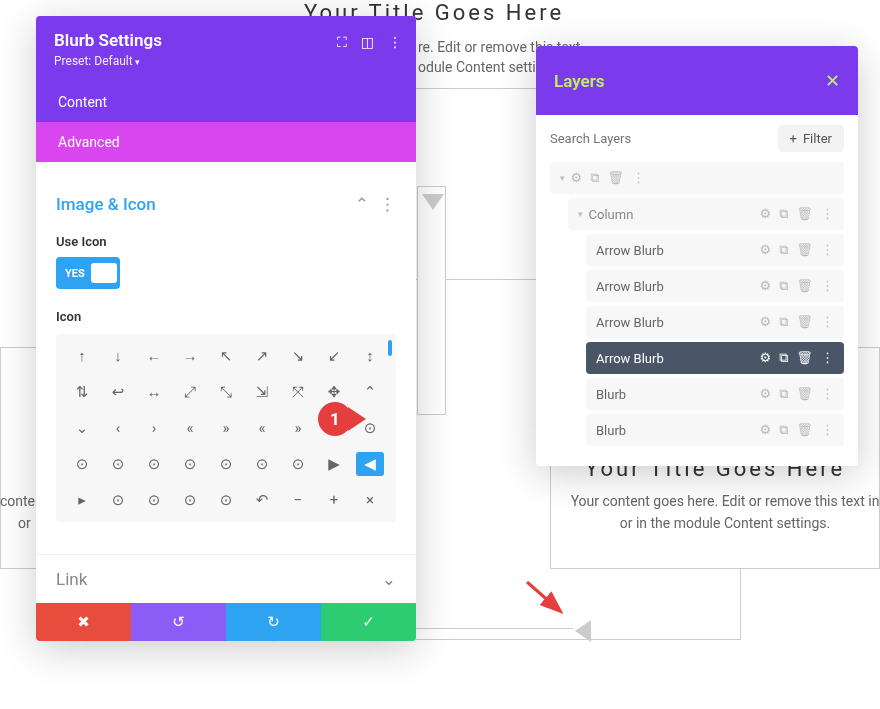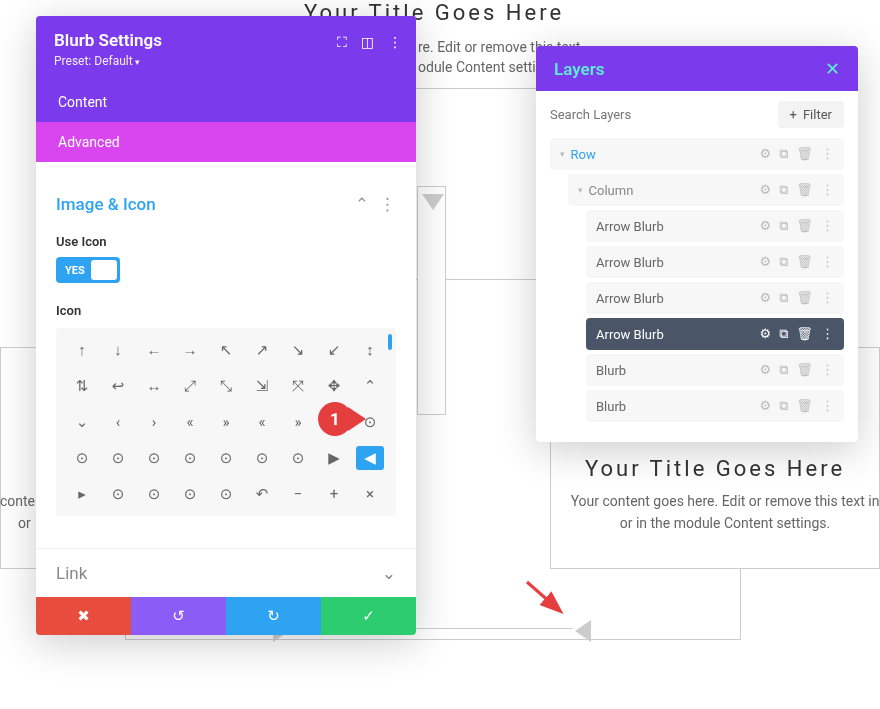--- a/index.html
+++ b/index.html
@@ -21,21 +21,21 @@
 
 .settings-tabs { display: flex; background: #d946ef; flex-direction: column; }
 .settings-tab { flex: 0 0 auto; padding: 12px 22px; color: #fff; font-size: 14px; cursor: pointer; }
 .settings-tab.active { background: #7c3aed; }
 
 .section { padding: 32px 20px; }
 .section-header { display: flex; align-items: center; justify-content: space-between; color: #2ea3f2; font-size: 17px; font-weight: 500; }
 .section-header-right { display: flex; gap: 10px; align-items: center; color: #999; }
 
 .field-label { font-size: 13px; font-weight: 600; color: #333; margin-top: 20px; }
-.toggle { display: inline-flex; align-items: center; background: #2ea3f2; border-radius: 4px; padding: 3px; margin-top: 8px; width: 64px; height: 26px; position: relative; }
+.toggle { display: inline-flex; align-items: center; background: #2ea3f2; border-radius: 4px; padding: 3px; margin-top: 8px; width: 64px; height: 32px; position: relative; }
 .toggle-label { color: #fff; font-size: 11px; font-weight: 700; padding-left: 6px; }
 .toggle-knob { position: absolute; right: 3px; width: 26px; height: 20px; background: #fff; border-radius: 3px; }
 
 .icon-grid { margin-top: 10px; background: #f7f7f7; border-radius: 4px; padding: 10px 8px; position: relative; }
 .icon-scrollbar { position: absolute; right: 4px; top: 6px; width: 4px; height: 16px; background: #2ea3f2; border-radius: 2px; }
 .icon-row { display: flex; justify-content: space-around; margin-bottom: 12px; }
 .icon-row:last-child { margin-bottom: 0; }
 .icon-cell { width: 28px; height: 24px; display: flex; align-items: center; justify-content: center; font-size: 15px; color: #666; cursor: pointer; border-radius: 3px; }
 .icon-cell.selected { background: #2ea3f2; color: #fff; }
 
@@ -47,21 +47,21 @@
 
 .settings-footer { display: flex; }
 .footer-btn { flex: 1; height: 38px; display: flex; align-items: center; justify-content: center; color: #fff; cursor: pointer; font-size: 15px; }
 .footer-cancel { background: #e74c3c; }
 .footer-undo { background: #8b5cf6; }
 .footer-redo { background: #2ea3f2; }
 .footer-save { background: #2ecc71; }
 
 
 .layers-panel { position: absolute; left: 536px; top: 46px; width: 322px; background: #fff; box-shadow: 0 8px 40px rgba(0,0,0,0.2); border-radius: 4px; overflow: hidden; }
-.layers-header { background: #7c3aed; color: #5eead4; padding: 12px 18px; display: flex; justify-content: space-between; align-items: center; }
+.layers-header { background: #7c3aed; color: #bef264; padding: 24px 18px; display: flex; justify-content: space-between; align-items: center; }
 .layers-title { font-size: 17px; font-weight: 600; }
 .layers-close { font-size: 18px; cursor: pointer; }
 .layers-search-row { display: flex; padding: 10px 14px; gap: 8px; align-items: center; }
 .layers-search { flex: 1; border: none; font-size: 13px; color: #999; outline: none; }
 .layers-filter { background: #f3f3f3; border-radius: 4px; padding: 6px 12px; font-size: 13px; color: #555; cursor: pointer; display: inline-flex; align-items: center; gap: 6px; }
 
 .layers-list { padding: 0 14px 16px; }
 .layer-item { display: flex; align-items: center; background: #f7f7f7; border-radius: 4px; padding: 8px 10px; margin-bottom: 4px; font-size: 13px; }
 .layer-item.row { color: #2ea3f2; margin-left: 0; }
 .layer-item.column { color: #888; margin-left: 18px; }
@@ -225,21 +225,20 @@
   <div class="layers-search-row">
     <input class="layers-search" placeholder="Search Layers" style="">
     <div class="layers-filter">
       <span>+</span>
       <span>Filter</span>
     </div>
   </div>
   <div class="layers-list" id="layers-list">
       <div class="layer-item row">
         <span class="layer-caret">▾</span>
-        <span class="layer-label">Row</span>
         <span class="layer-actions">
           <span>⚙</span>
           <span>⧉</span>
           <span>🗑</span>
           <span>⋮</span>
         </span>
       </div>
       <div class="layer-item column">
         <span class="layer-caret">▾</span>
         <span class="layer-label">Column</span>

